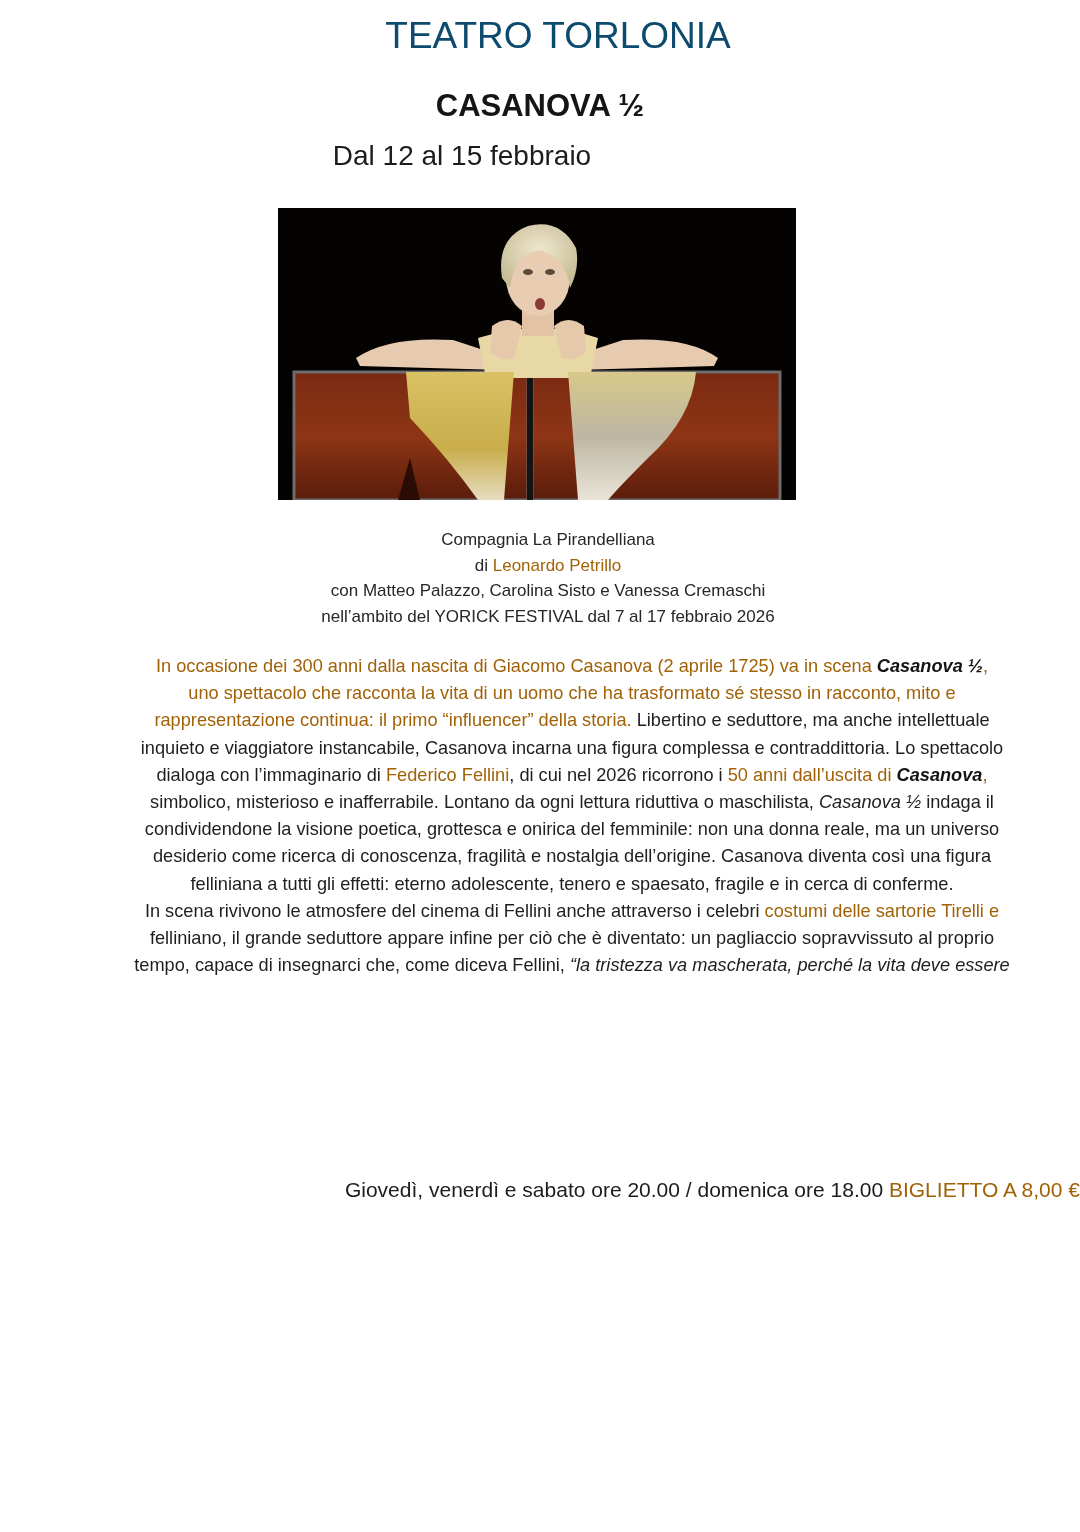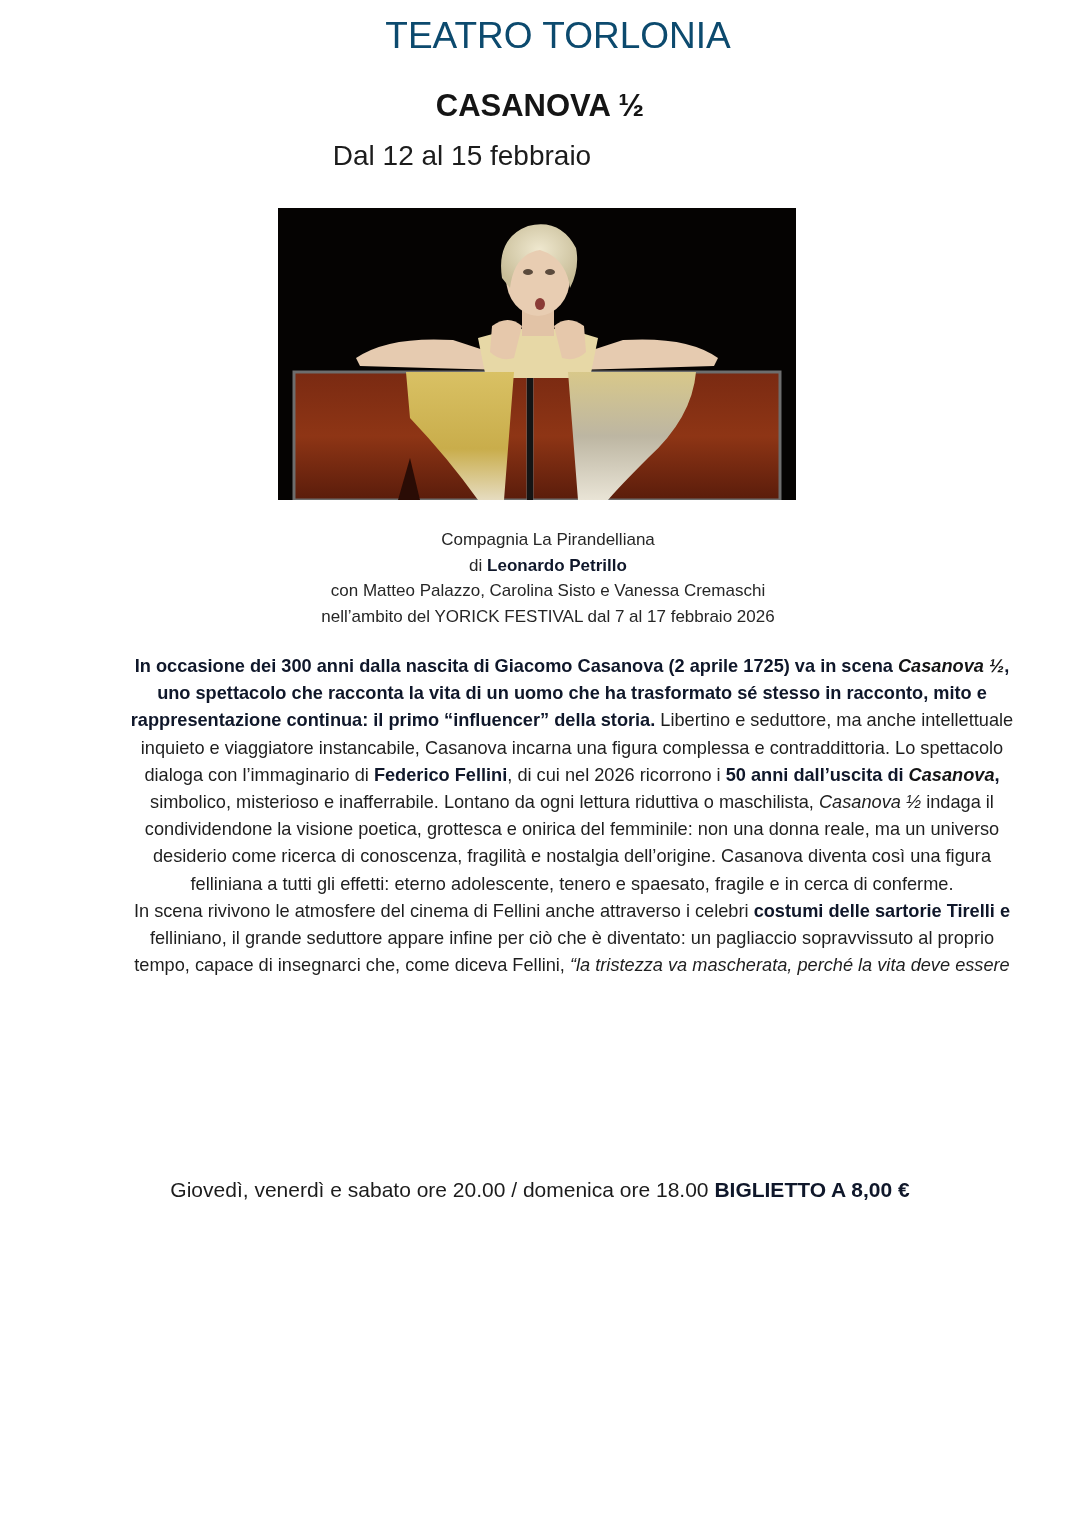--- a/index.html
+++ b/index.html
@@ -74,29 +74,29 @@
       top: 653px;
       left: 0;
       width: 1080px;
       text-align: center;
       font-size: 18.2px;
       line-height: 27.2px;
       color: #1e1e1e;
       margin-left: 32px;
     }
     .description .line { white-space: nowrap; }
-    .b { font-weight: bold; color: #0f172a; }
+    .b { font-weight: normal; color: #a16207; }
     .i { font-style: italic; }
     .bi { font-weight: bold; font-style: italic; color: #141414; }
     .schedule {
       position: absolute;
       top: 1176px;
       left: 0;
       width: 1080px;
-      text-align: center;
+      text-align: right;
       font-size: 21px;
       line-height: 28px;
       color: #1c1c1c;
       white-space: nowrap;
     }
   </style>
 </head>
 <body>
 
 <div class="venue-title">TEATRO TORLONIA</div>

